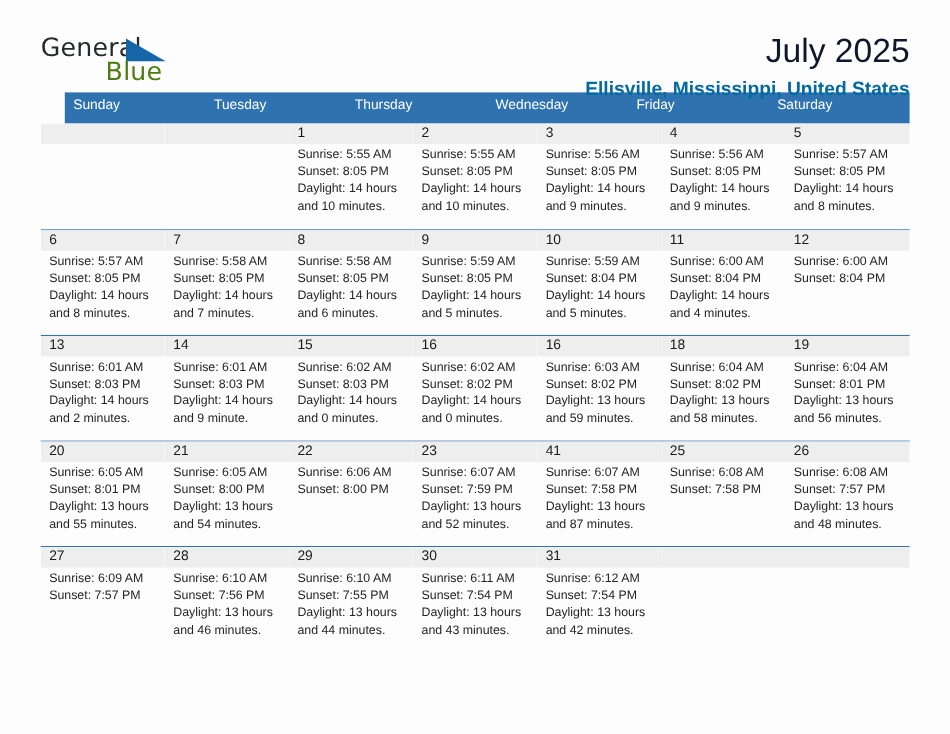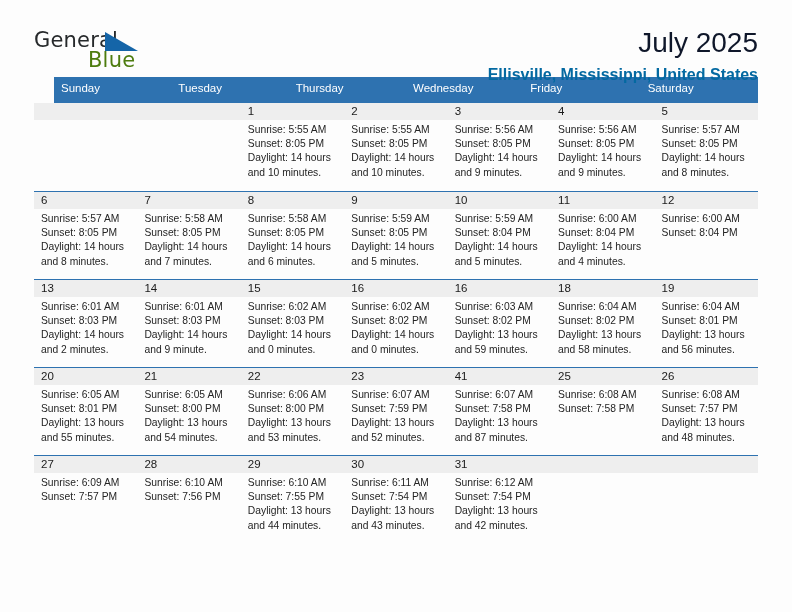--- a/index.html
+++ b/index.html
@@ -410,21 +410,20 @@
               <div class="daylight">Daylight: 13 hours and 54 minutes.</div>
             </div>
           </div>
           <div class="day">
             <div class="day-number-band">
               <div class="day-number">22</div>
             </div>
             <div class="day-info">
               <div>Sunrise: 6:06 AM</div>
               <div>Sunset: 8:00 PM</div>
-              <div class="daylight">Daylight: 13 hours and 53 minutes.</div>
             </div>
           </div>
           <div class="day">
             <div class="day-number-band">
               <div class="day-number">23</div>
             </div>
             <div class="day-info">
               <div>Sunrise: 6:07 AM</div>
               <div>Sunset: 7:59 PM</div>
               <div class="daylight">Daylight: 13 hours and 52 minutes.</div>
@@ -470,20 +469,21 @@
               <div>Sunset: 7:57 PM</div>
             </div>
           </div>
           <div class="day">
             <div class="day-number-band">
               <div class="day-number">28</div>
             </div>
             <div class="day-info">
               <div>Sunrise: 6:10 AM</div>
               <div>Sunset: 7:56 PM</div>
+              <div class="daylight">Daylight: 13 hours and 46 minutes.</div>
             </div>
           </div>
           <div class="day">
             <div class="day-number-band">
               <div class="day-number">29</div>
             </div>
             <div class="day-info">
               <div>Sunrise: 6:10 AM</div>
               <div>Sunset: 7:55 PM</div>
               <div class="daylight">Daylight: 13 hours and 44 minutes.</div>

